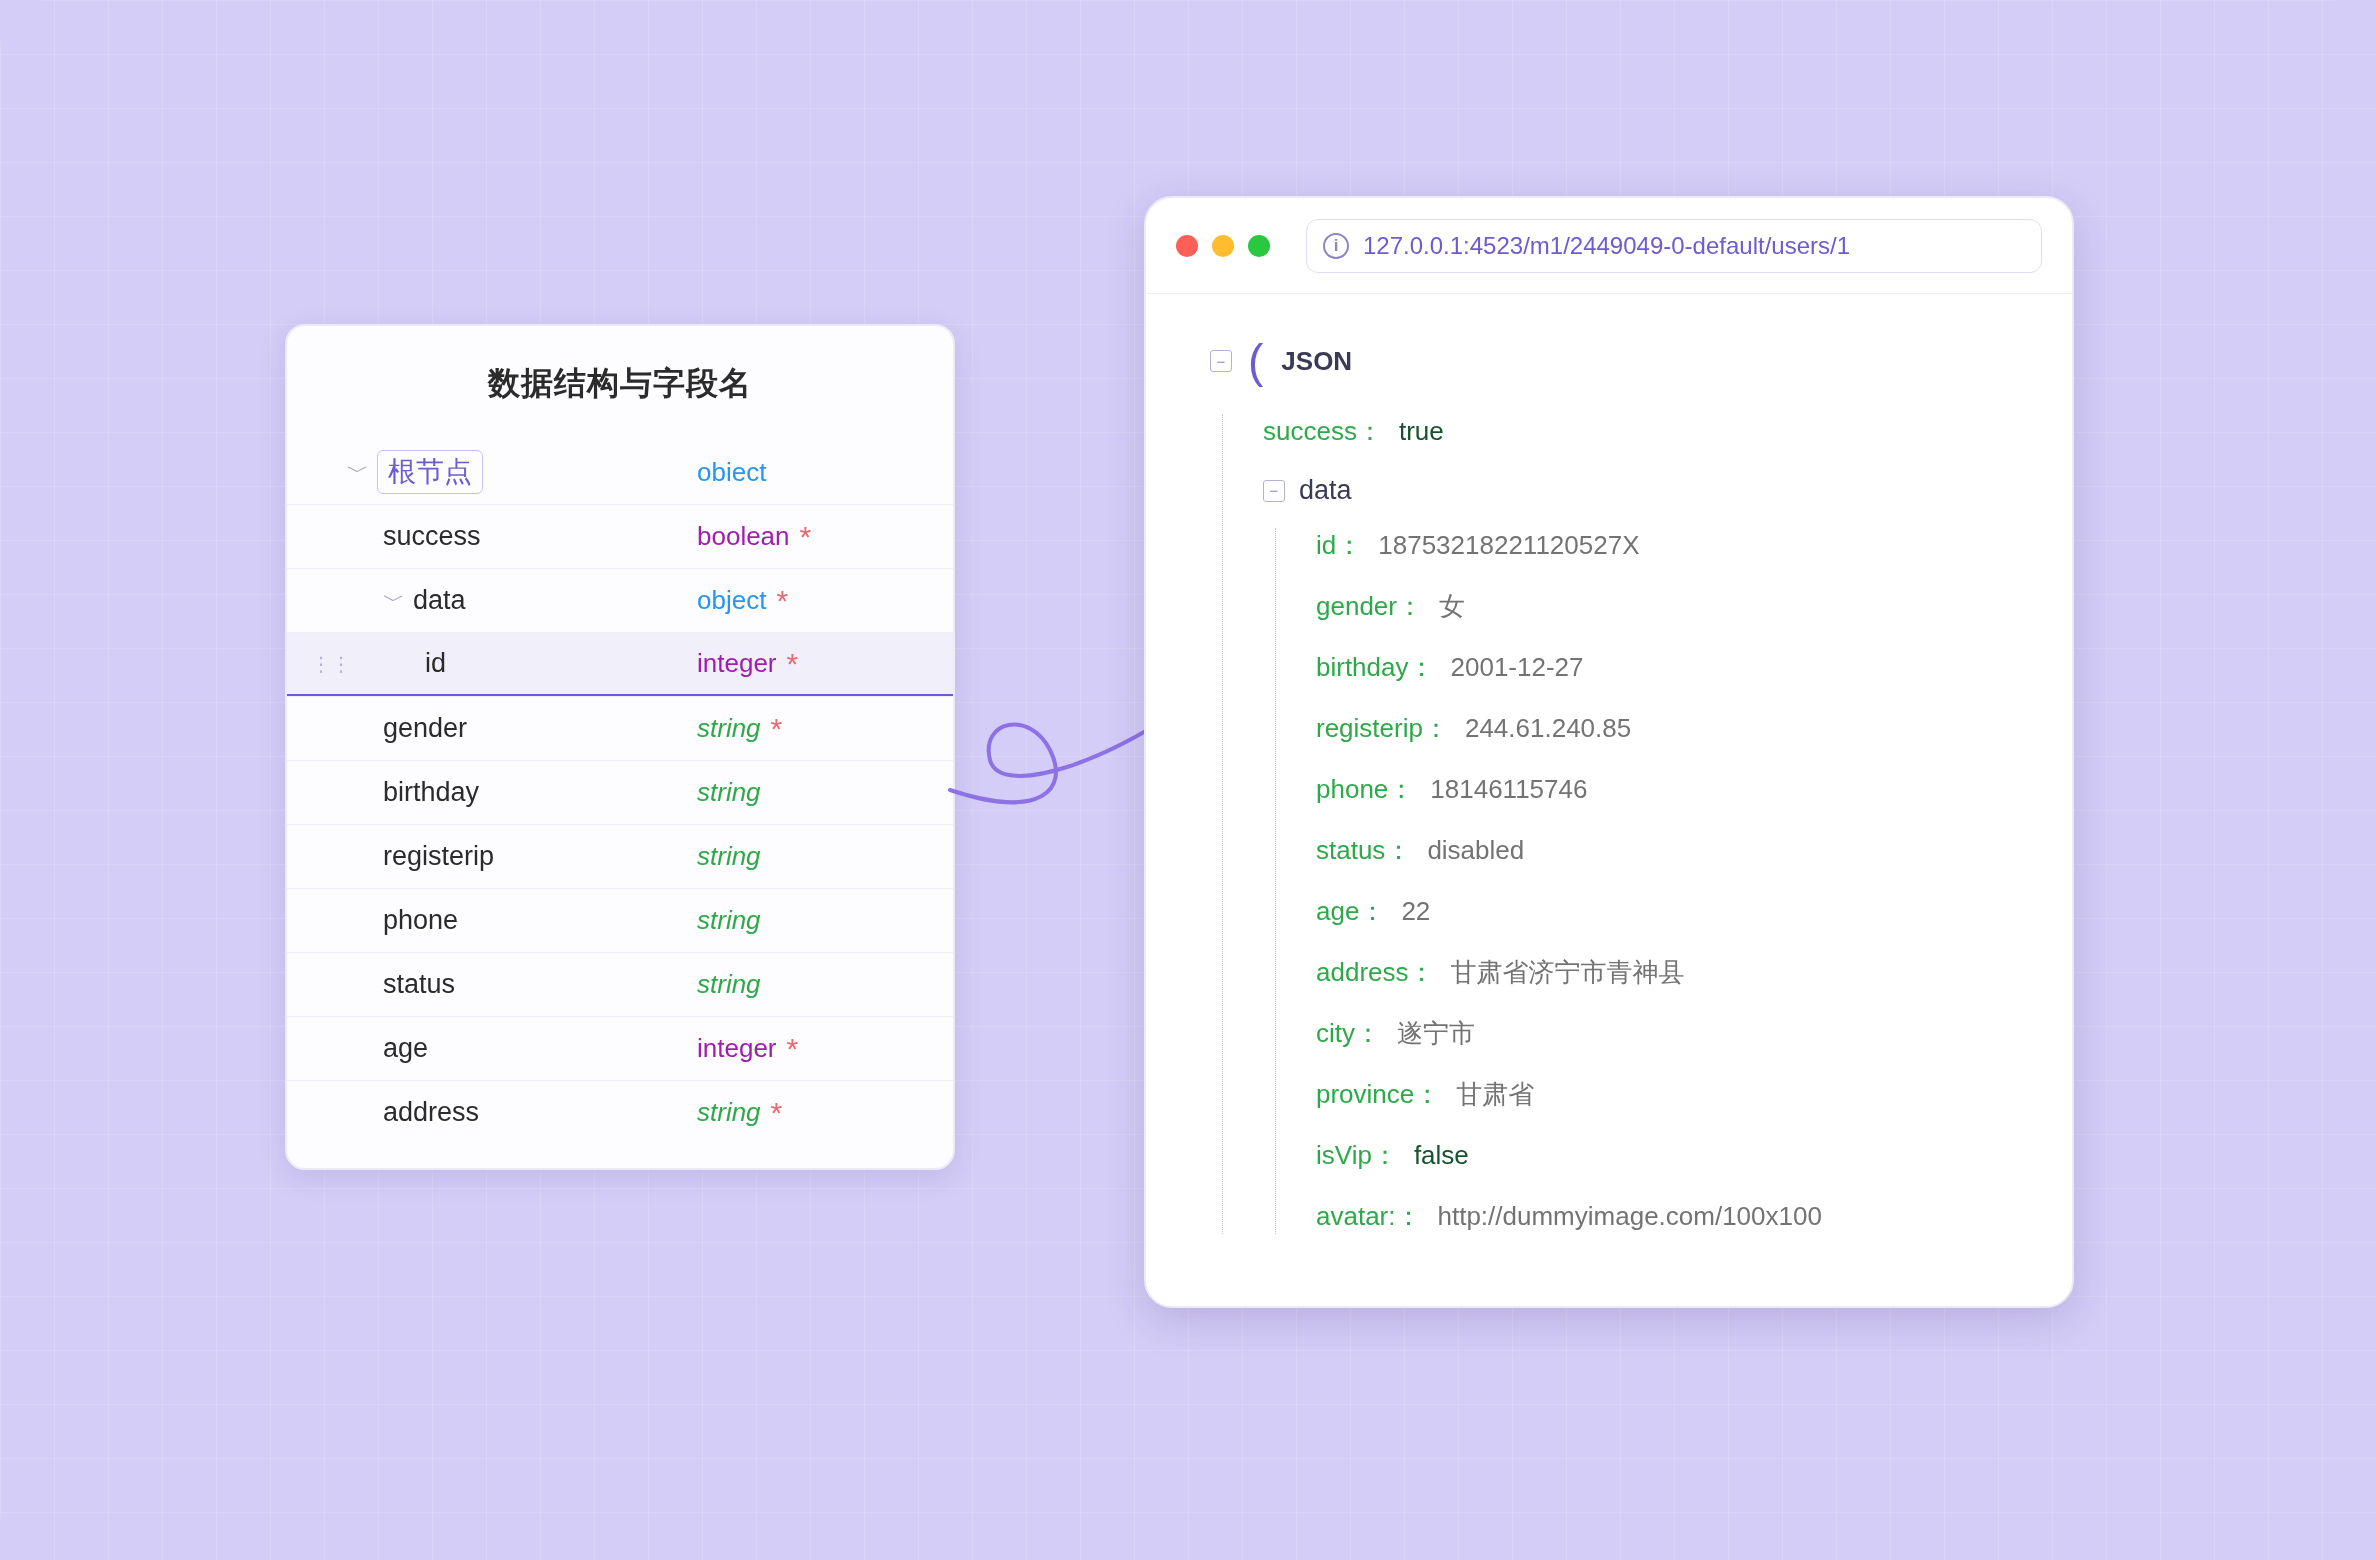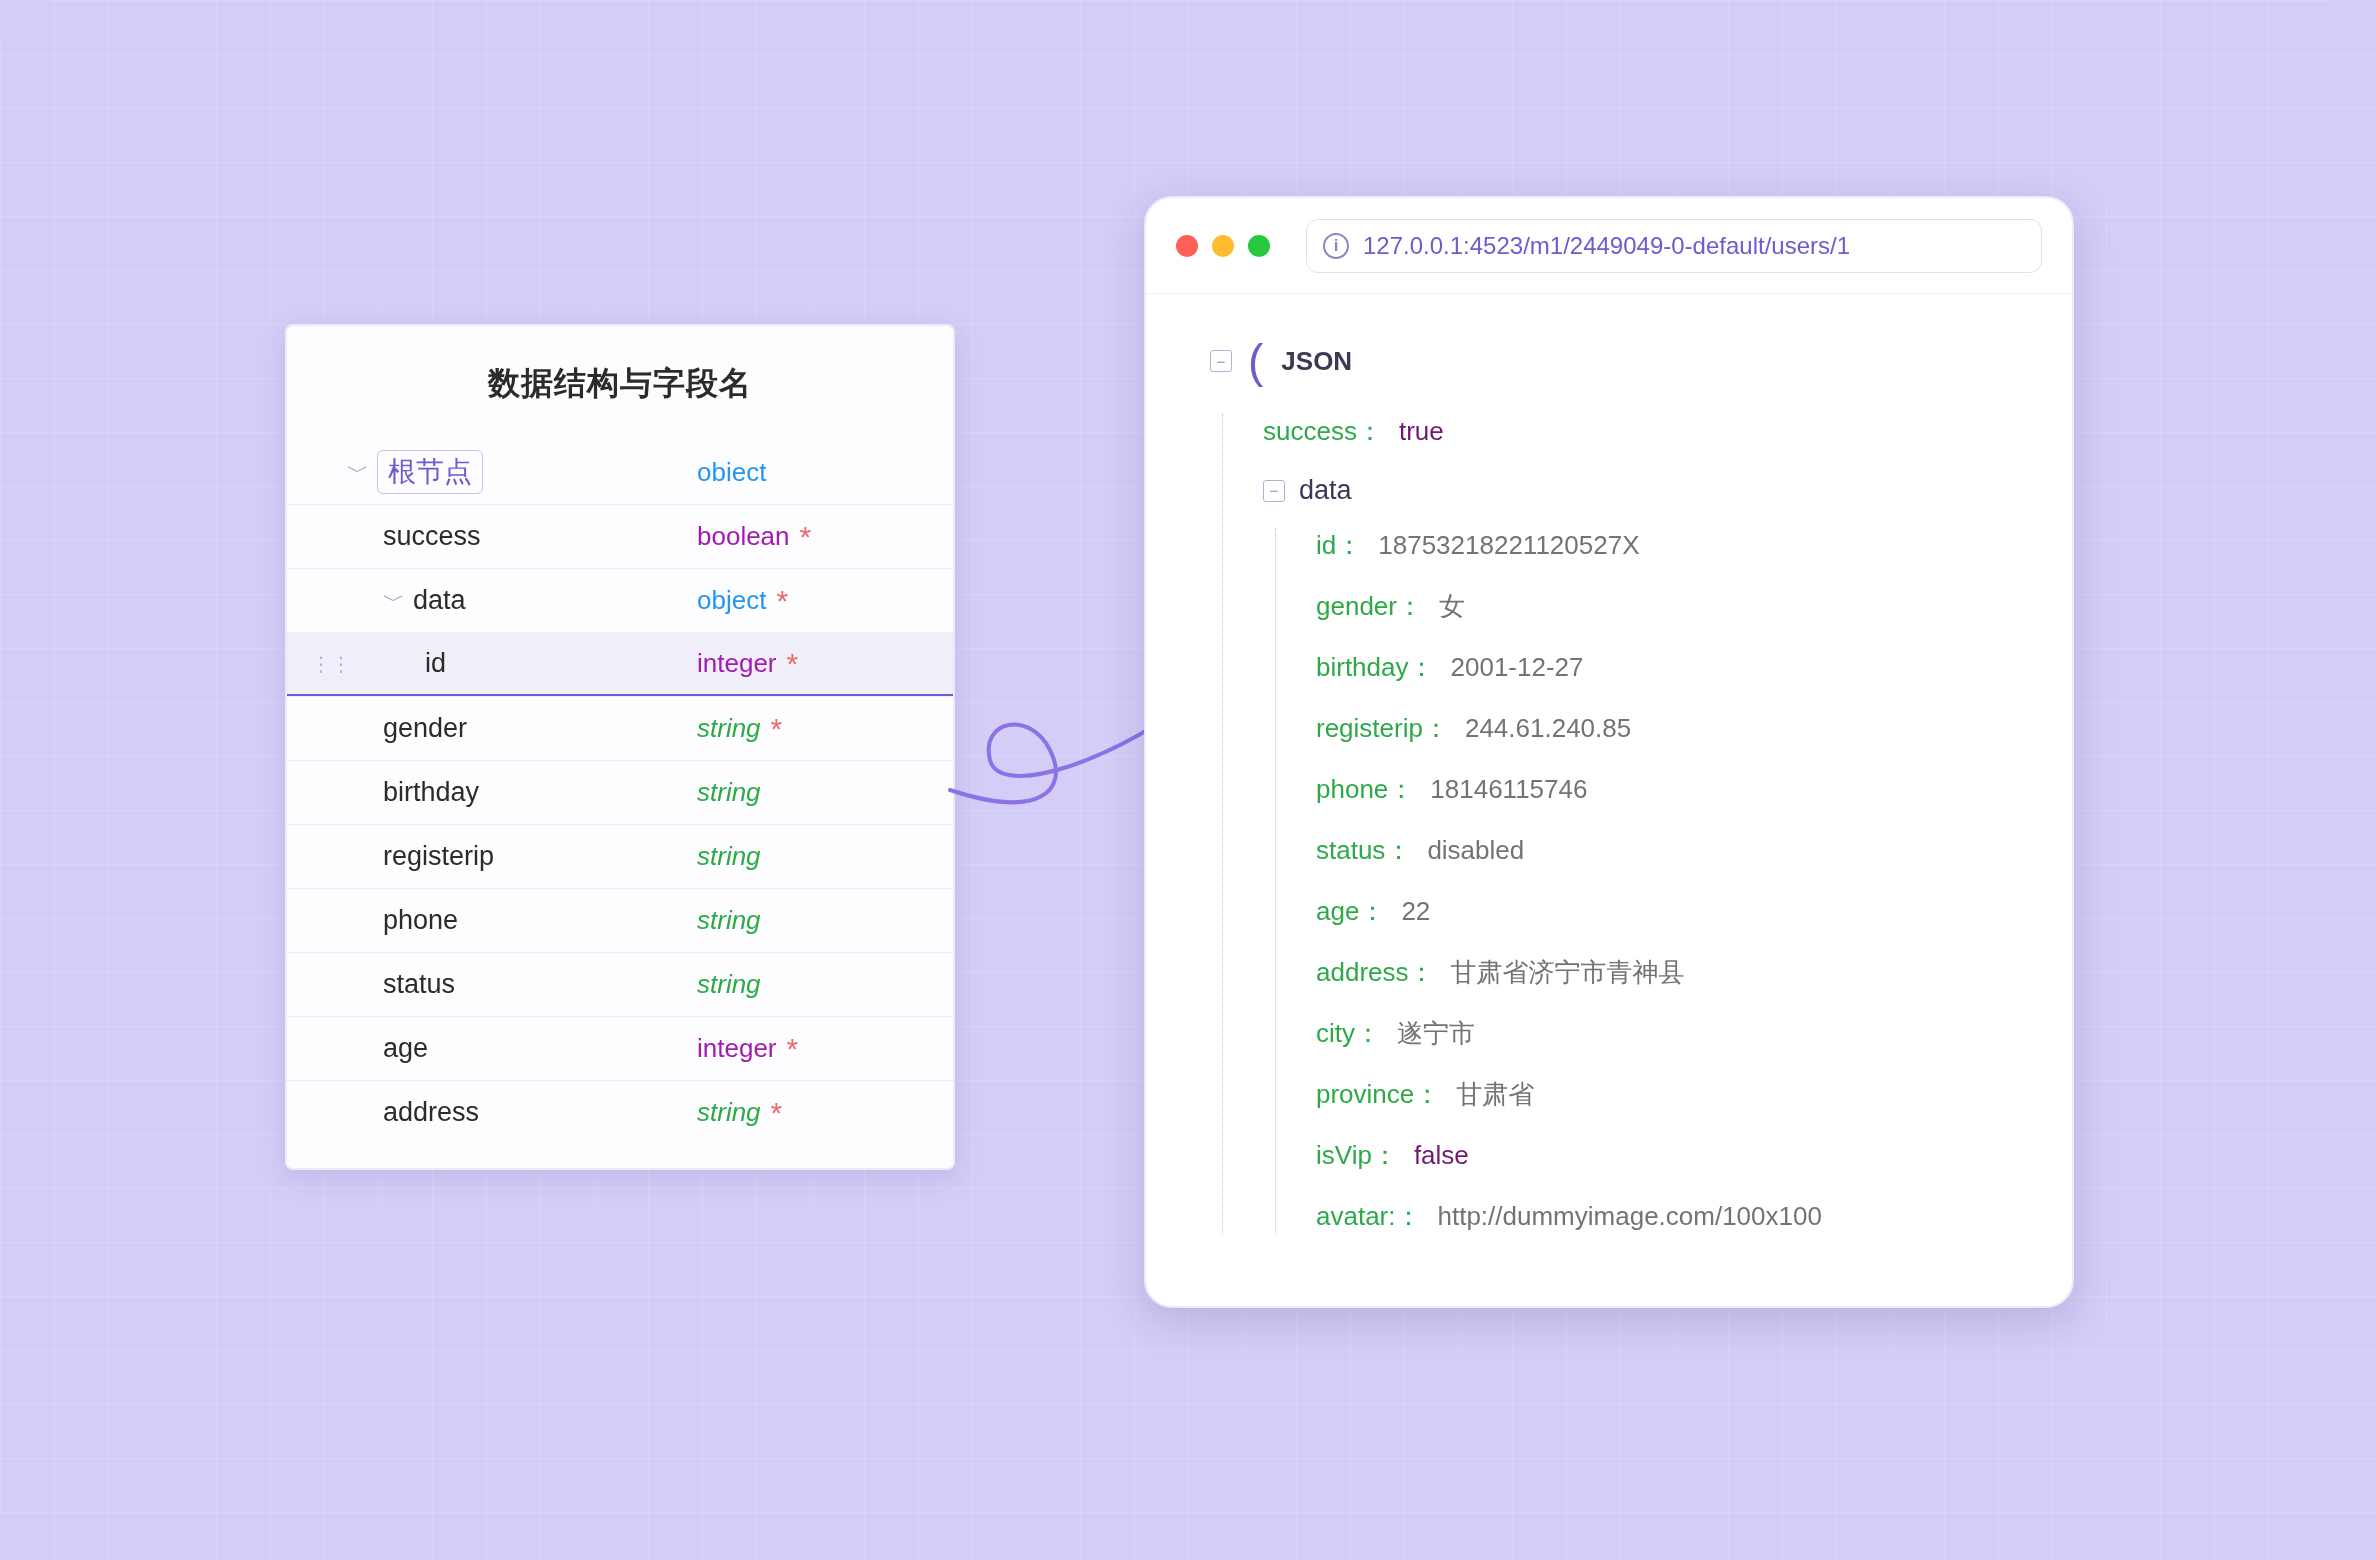--- a/index.html
+++ b/index.html
@@ -1,18 +1,18 @@
 <!DOCTYPE html>
 <html><head>
 <meta charset="utf-8">
 <style>
 *{box-sizing:border-box;margin:0;padding:0;font-family:-apple-system,BlinkMacSystemFont,"Segoe UI",Helvetica,Arial,"PingFang SC","Microsoft YaHei",sans-serif;}
 body{background:#d4cdf7;width:2376px;height:1560px;position:relative;}
 .stage{position:absolute;inset:0;border-radius:48px;background:#d4cdf7;background-image:linear-gradient(rgba(255,255,255,.15) 1px,transparent 1px),linear-gradient(90deg,rgba(255,255,255,.15) 1px,transparent 1px);background-size:54px 54px;background-position:0 0;overflow:hidden;}
-.schema-card{position:absolute;left:285px;top:324px;width:670px;background:#fdfcff;border:2px solid #ece9f8;border-radius:8px;box-shadow:0 8px 28px rgba(60,40,120,.12);padding:36px 0 24px 0;}
+.schema-card{position:absolute;left:285px;top:324px;width:670px;background:#fdfcff;border:2px solid #ece9f8;border-radius:20px;box-shadow:0 8px 28px rgba(60,40,120,.12);padding:36px 0 24px 0;}
 .schema-title{font-size:32px;font-weight:600;text-align:center;color:#2b2b2b;margin-bottom:34px;letter-spacing:1px;}
 .schema-table{width:100%;}
 .schema-row{display:flex;align-items:center;height:64px;border-top:1px solid #f0edf8;padding:0 28px;}
 .schema-row:first-child{border-top:none;}
 .schema-row.active{background:#f1effa;border-bottom:2px solid #6d5bd0;}
 .drag-handle{width:32px;display:flex;justify-content:center;color:#b5b0d6;font-size:20px;visibility:hidden;}
 .schema-row.active .drag-handle{visibility:visible;}
 .name-cell{flex:0 0 350px;display:flex;align-items:center;}
 .type-cell{flex:1;display:flex;align-items:center;font-size:26px;text-align:center;}
 .chevron{color:#a9a6c8;font-size:22px;margin-right:8px;display:inline-block;transform:rotate(0deg);}
@@ -35,21 +35,21 @@
 .json-body{padding:40px 48px 46px 64px;}
 .json-root{display:flex;align-items:center;gap:16px;margin-bottom:26px;}
 .collapse-box{width:22px;height:22px;border:1.5px solid #b5b0d6;border-radius:3px;display:flex;align-items:center;justify-content:center;color:#8e86c0;font-size:15px;line-height:1;}
 .json-label-root{font-size:26px;color:#3a3a55;font-weight:bold;}
 .paren{color:#6d5bd0;font-size:46px;font-weight:200;margin-right:2px;}
 .json-tree{margin-left:12px;border-left:1.5px dotted #c7c1e6;padding-left:40px;}
 .json-line{display:flex;align-items:center;margin:0 0 26px 0;font-size:26px;}
 .json-key{color:#2ea94a;}
 .colon{color:#2ea94a;margin-right:16px;}
 .json-val-str{color:#737373;}
-.json-val-bool{color:#701a75;}
+.json-val-bool{color:#14532d;}
 .json-obj-name{color:#3a3a55;}
 .subtree{margin-left:12px;border-left:1.5px dotted #c7c1e6;padding-left:40px;}
 .sub-collapse{display:flex;align-items:center;gap:14px;margin:10px 0 22px 0;}
 
 .arrow-wrap{position:absolute;left:920px;top:660px;width:320px;height:160px;}
 .arrow-wrap svg{overflow:visible;}
 </style>
 </head>
 <body>
 <div class="stage">

